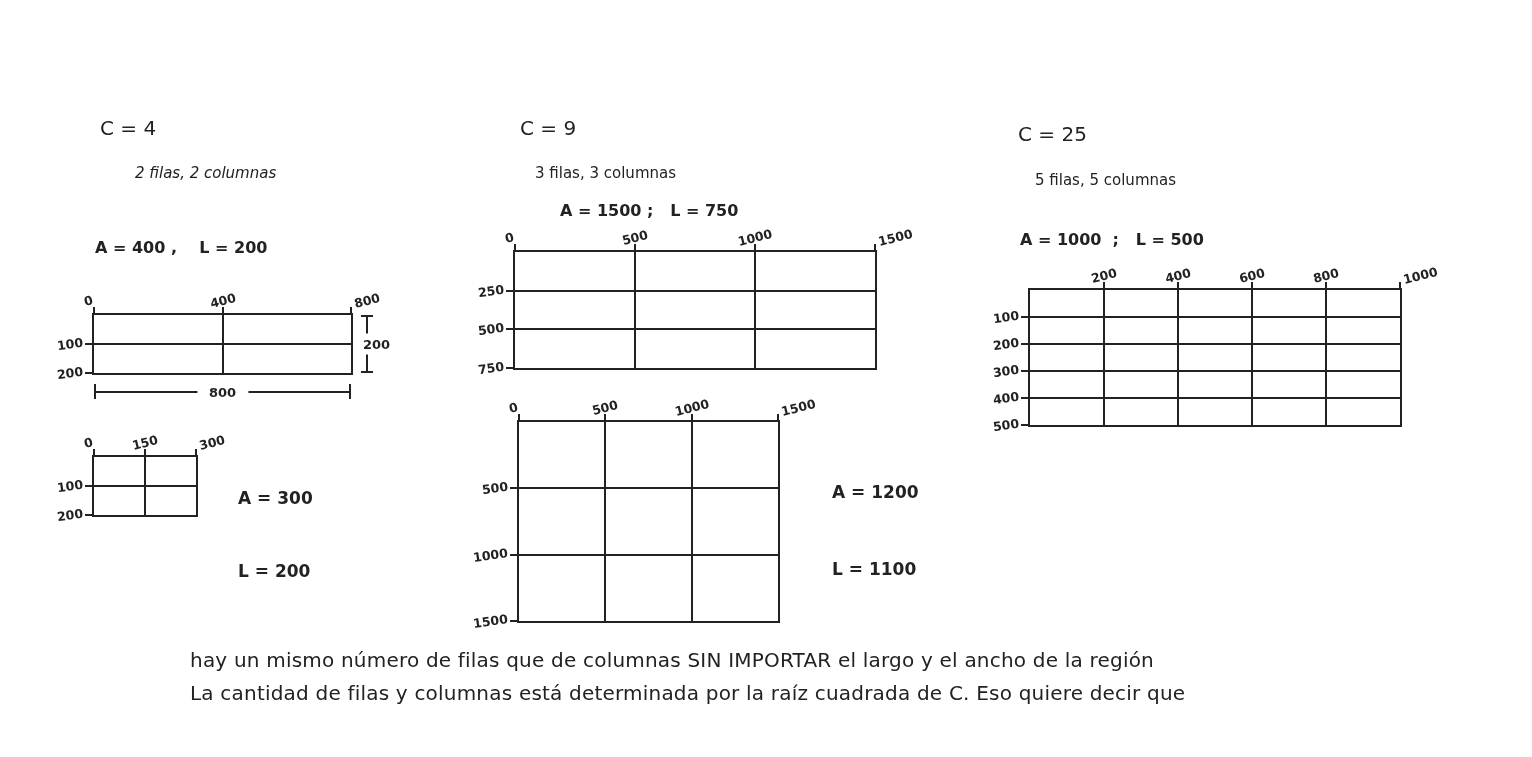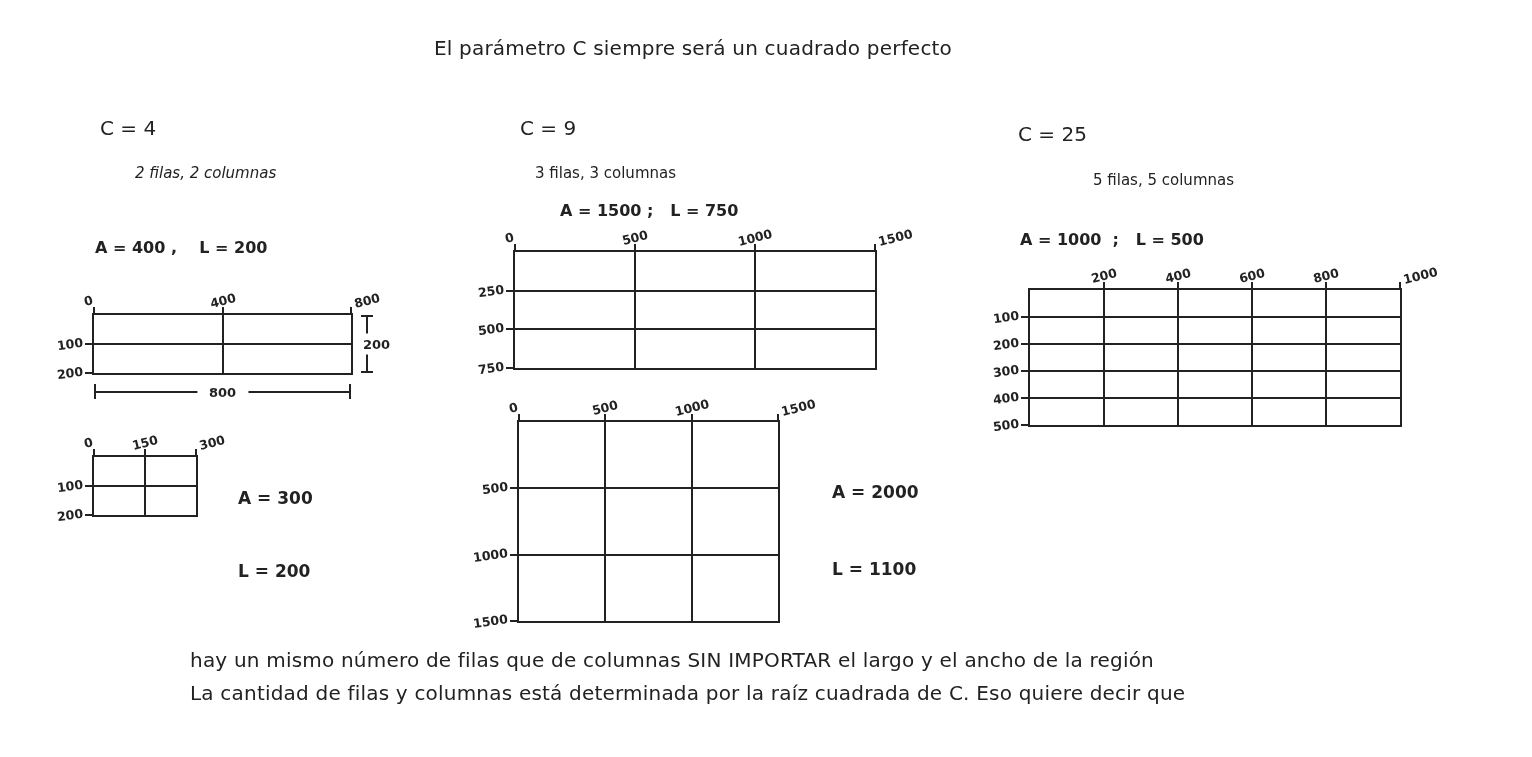--- a/index.html
+++ b/index.html
@@ -49,21 +49,20 @@
   .dimb-line { position:absolute; top:8px; left:0; right:0; height:2px; background:var(--ink); }
   .dimb-cap { position:absolute; top:1px; width:2px; height:15px; background:var(--ink); }
   .dimb-label { position:absolute; left:50%; top:55%; transform:translate(-50%,-50%);
     background:#fff; padding:0 12px; font-size:13px; font-weight:bold; }
 </style>
 </head>
 <body>
 
 <div class="page">
 
-  <div class="title">El parámetro C siempre será un cuadrado perfecto</div>
 
   <div class="heading" style="left:100px; top:116px;">C = 4</div>
   <div class="subheading" style="left:135px; top:164px;font-style:italic;">2 filas, 2 columnas</div>
   <div class="grid-label" style="left:95px; top:238px;">A = 400 ,    L = 200</div>
   <div class="grid-fig" style="left:92px; top:313px; width:261px; height:62px;">
       <div class="plot">
         <div class="vline" style="left: 50%;"></div>
         <div class="hline" style="top: 50%;"></div>
         <div class="xtick" style="left: calc(0% - 1px);"></div>
         <div class="xlab" style="left: 0px; transform: translateX(-115%) rotate(-14deg);">0</div>
@@ -151,26 +150,26 @@
         <div class="xlab" style="left: 100%; transform: translateX(3px) rotate(-14deg);">1500</div>
         <div class="ytick" style="top: calc(33.3333% - 1px);"></div>
         <div class="ylab" style="top: 33.3333%;">500</div>
         <div class="ytick" style="top: calc(66.6667% - 1px);"></div>
         <div class="ylab" style="top: 66.6667%;">1000</div>
         <div class="ytick" style="top: calc(100% - 1px);"></div>
         <div class="ylab" style="top: 100%;">1500</div>
       </div>
     </div>
   <div class="annotation wide-gap" style="left:832px; top:442px;">
-    <div class="ann-line">A = 2000</div>
+    <div class="ann-line">A = 1200</div>
     <div class="ann-line">L = 1100</div>
   </div>
 
   <div class="heading" style="left:1018px; top:122px;">C = 25</div>
-  <div class="subheading" style="left:1093px; top:171px;">5 filas, 5 columnas</div>
+  <div class="subheading" style="left:1035px; top:171px;">5 filas, 5 columnas</div>
   <div class="grid-label" style="left:1020px; top:230px;">A = 1000  ;   L = 500</div>
   <div class="grid-fig" style="left:1028px; top:288px; width:374px; height:139px;">
       <div class="plot">
         <div class="vline" style="left: 20%;"></div>
         <div class="vline" style="left: 40%;"></div>
         <div class="vline" style="left: 60%;"></div>
         <div class="vline" style="left: 80%;"></div>
         <div class="hline" style="top: 20%;"></div>
         <div class="hline" style="top: 40%;"></div>
         <div class="hline" style="top: 60%;"></div>

